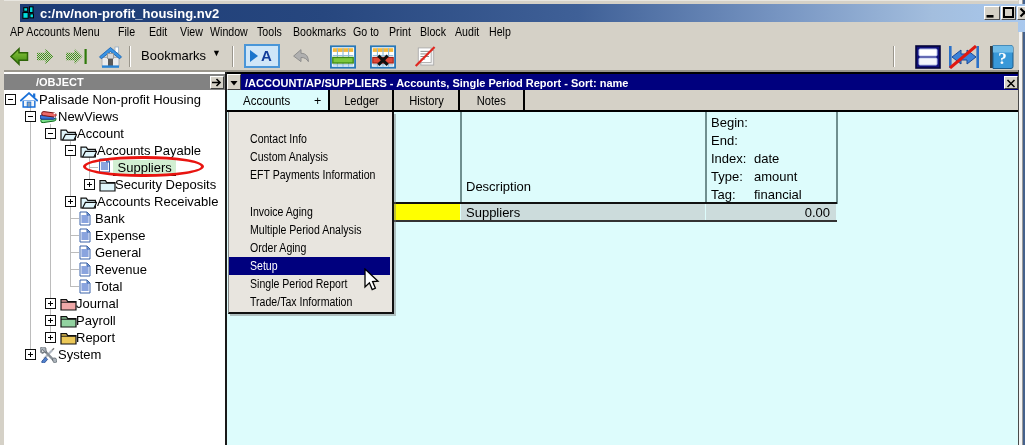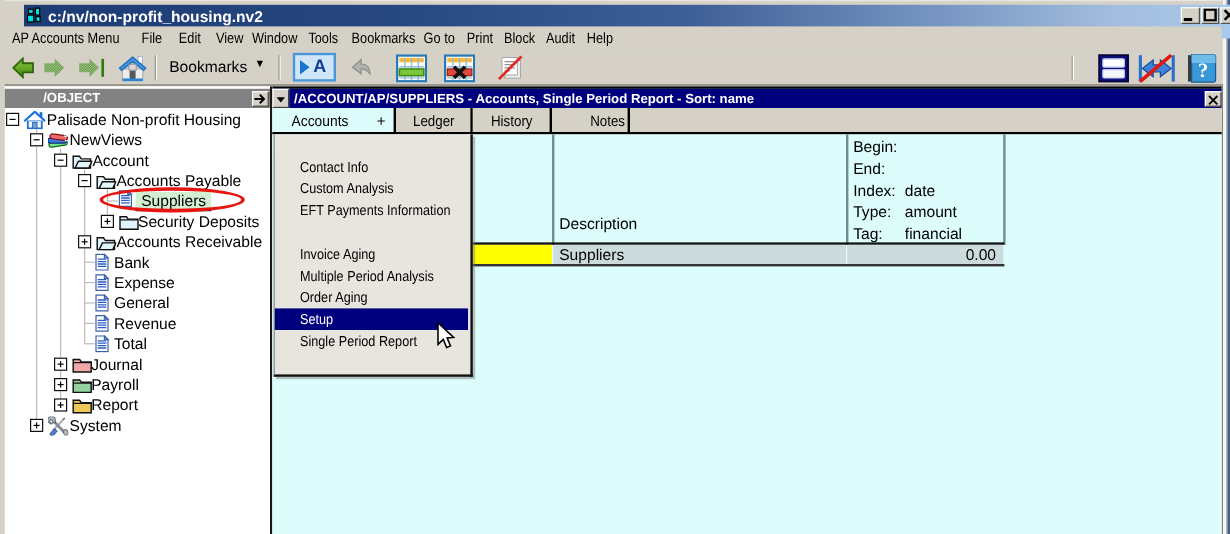--- a/index.html
+++ b/index.html
@@ -416,21 +416,21 @@
         </svg>
       </div>
  </div>
  <div id="tabs" class="abs">
    <div class="tab" style="left:0;width:103px;background:#ddfcfc;">
      <span style="position:absolute;left:16px;top:4px;transform:scaleX(.92);transform-origin:0 0;">Accounts</span>
      <span style="position:absolute;left:87px;top:4px;">+</span>
    </div>
    <div class="tab" style="left:103px;width:64px;"><i>Ledger</i></div>
    <div class="tab" style="left:167px;width:66px;"><i>History</i></div>
-   <div class="tab" style="left:233px;width:64.5px;text-align:right;"><i>Notes</i></div>
+   <div class="tab" style="left:233px;width:64.5px;"><i>Notes</i></div>
  </div>
  <div id="tabline" class="abs"></div>
  <div id="content" class="abs">
 
    <div class="vline" style="left:233px;top:0;height:92px;"></div>
    <div class="vline" style="left:478px;top:0;height:92px;"></div>
    <div class="vline" style="left:609px;top:0;height:92px;"></div>
    <span class="abs" style="left:239px;top:67px;font-size:13px;">Description</span>
    <span class="abs" style="left:484px;top:3px;font-size:13px;">Begin:</span>
    <span class="abs" style="left:484px;top:21px;font-size:13px;">End:</span>
@@ -449,18 +449,19 @@
 
    <div id="menu">
      <div class="mi" style="top:18.3px"><span>Contact Info</span></div>
      <div class="mi" style="top:36.5px"><span>Custom Analysis</span></div>
      <div class="mi" style="top:54.6px"><span>EFT Payments Information</span></div>
      <div class="mi" style="top:91.0px"><span>Invoice Aging</span></div>
      <div class="mi" style="top:109.1px"><span>Multiple Period Analysis</span></div>
      <div class="mi" style="top:127.2px"><span>Order Aging</span></div>
      <div class="mi hl" style="top:145.4px"><span>Setup</span></div>
      <div class="mi" style="top:163.5px"><span>Single Period Report</span></div>
+     <div class="mi" style="top:181.7px"><span>Trade/Tax Information</span></div>
    </div>
    <svg class="abs" style="left:136.5px;top:156px;" width="16" height="26" viewBox="0 0 16 26">
      <path d="M1 1 L1 19 L5.4 14.8 L8.2 21.6 L11.4 20.2 L8.6 13.6 L14 13.2 Z" fill="#fff" stroke="#000" stroke-width="1.3"></path>
    </svg>
  </div>
 </div>
 
 </body></html>

